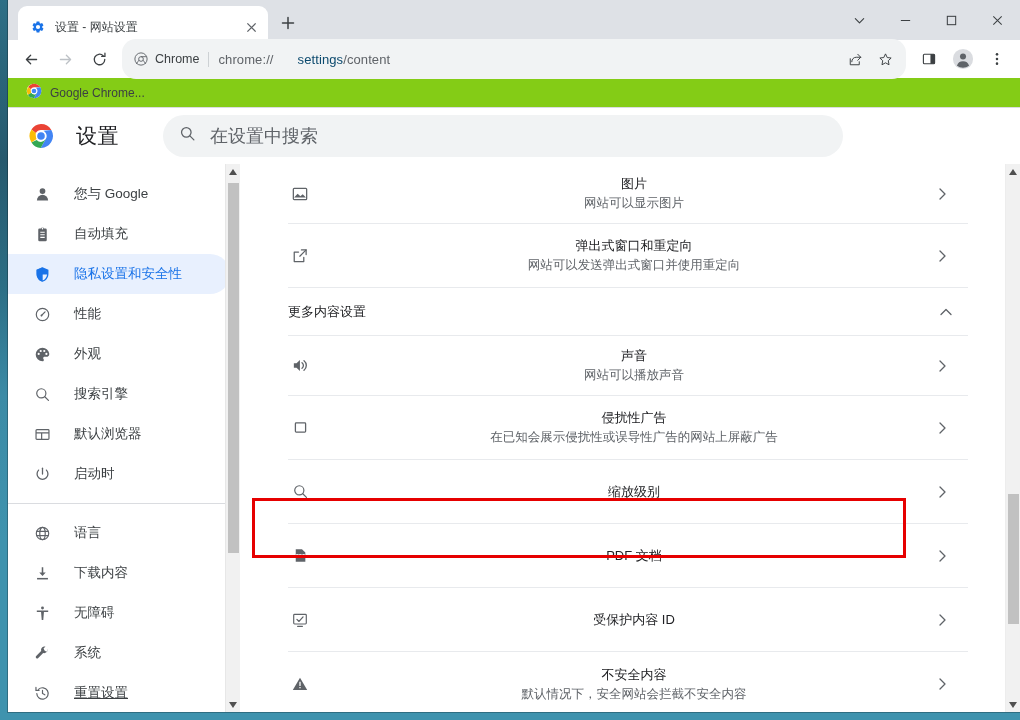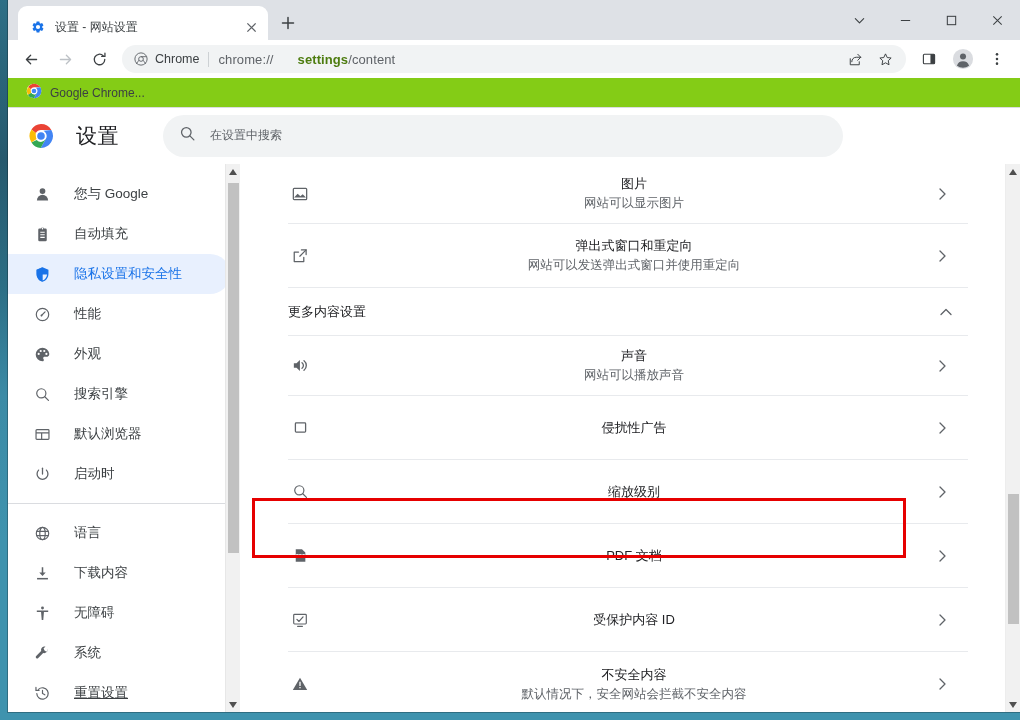--- a/index.html
+++ b/index.html
@@ -76,34 +76,34 @@
     display: flex; align-items: center;
     padding: 0 6px; flex: 0 0 38px;
   }
   .tb-btn {
     width: 30px; height: 30px; margin: 0 2px;
     display:flex;align-items:center;justify-content:center;
     border-radius: 50%; color: #3c4043;
   }
   .tb-btn.disabled { color: #bdc1c6; }
   .omnibox {
-    flex: 1; height: 28px; margin: 0 6px 0 6px;
+    flex: 1; height: 40px; margin: 0 6px 0 6px;
     background: #f1f3f4; border-radius: 14px;
     display: flex; align-items: center; padding: 0 6px 0 12px;
     position: relative;
   }
   .omni-chip {
     display: flex; align-items: center; gap: 7px;
     color: #3c4043; font-size: 12.5px;
   }
   .omni-sep {
     width: 1px; height: 15px; background: #cdd1d4; margin: 0 9px;
   }
   .omni-url { font-size: 13px; color: #5f6368; letter-spacing: .1px;}
-  .omni-url b { color: #4d7c0f; font-weight: 700; padding-left: 24px; }
+  .omni-url b { color: #0c4a6e; font-weight: 400; padding-left: 24px; }
   .omni-right {
     margin-left: auto; display: flex; align-items: center;
   }
   .omni-right .tb-btn { width: 26px; height: 26px; }
   .tb-trail { display:flex; align-items:center; }
 
   
   .bookmarkbar {
     height: 30px; background:#84cc16; display:flex; align-items:center;
     padding-left: 12px; flex: 0 0 30px;
@@ -120,21 +120,21 @@
     background: #fff;
     border-bottom: 1px solid transparent;
   }
   .sh-logo { margin-left: 20px; width: 26px; height: 26px; }
   .sh-title { margin-left: 22px; font-size: 21px; color: #202124; letter-spacing:.5px;}
   .searchbox {
     margin-left: 44px; width: 680px; height: 42px;
     background: #f1f3f4; border-radius: 21px;
     display: flex; align-items: center; padding-left: 16px; gap: 14px;
   }
-  .search-ph { font-size: 12px; color: #5f6368; }
+  .search-ph { font-size: 18px; color: #5f6368; }
 
   .body-row { flex: 1; display: flex; min-height: 0; background:#fff;}
 
   
   .sidebar {
     width: 232px; flex: 0 0 232px;
     background: #fff; position: relative;
     padding-top: 10px;
     overflow: hidden;
   }
@@ -597,20 +597,21 @@
             </div>
 
             <div class="srow">
               <span class="ico">
                 <svg width="17" height="17" viewBox="0 0 20 20" fill="none" stroke="currentColor" stroke-width="1.5">
                     <rect x="4" y="4.6" width="12" height="10.8" rx="1"></rect>
                   </svg>
               </span>
               <span class="txt">
                 <div class="t1">侵扰性广告</div>
+                <div class="t2">在已知会展示侵扰性或误导性广告的网站上屏蔽广告</div>
               </span>
               <span class="chev">
                 <svg width="9" height="12" viewBox="0 0 9 12">
                     <path d="M2 1 L7 6 L2 11" stroke="#5f6368" stroke-width="1.3" fill="none" stroke-linecap="round" stroke-linejoin="round"></path>
                   </svg>
               </span>
             </div>
 
             <div class="srow" style="min-height:64px;">
               <span class="ico">

